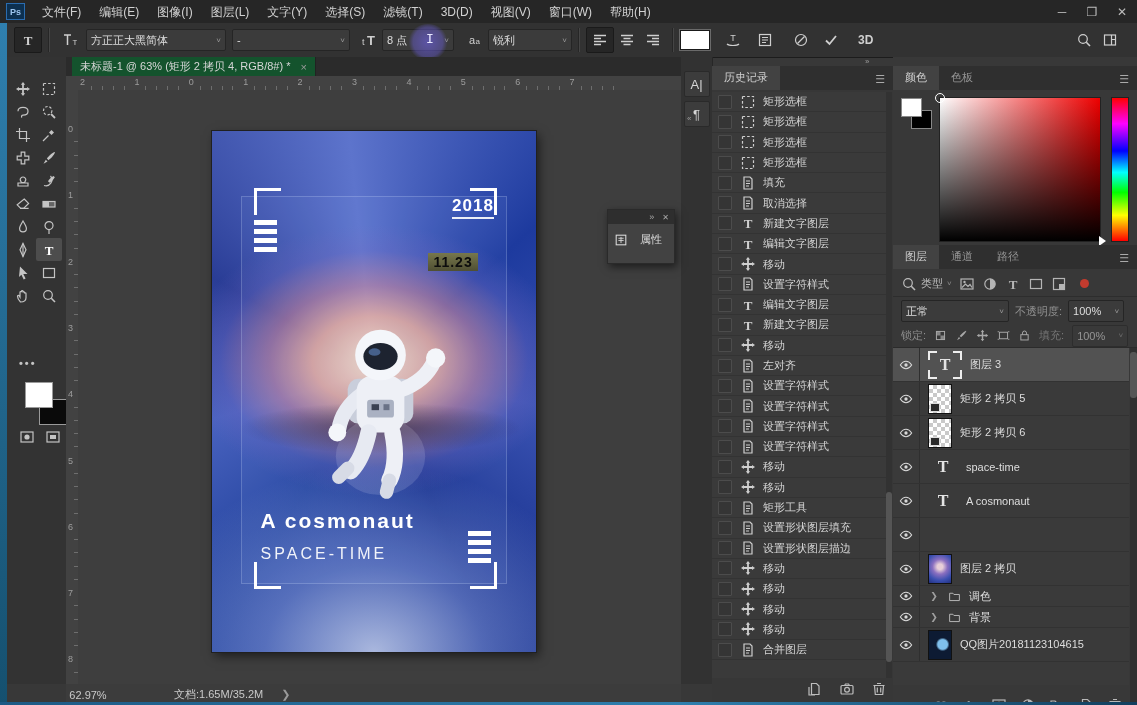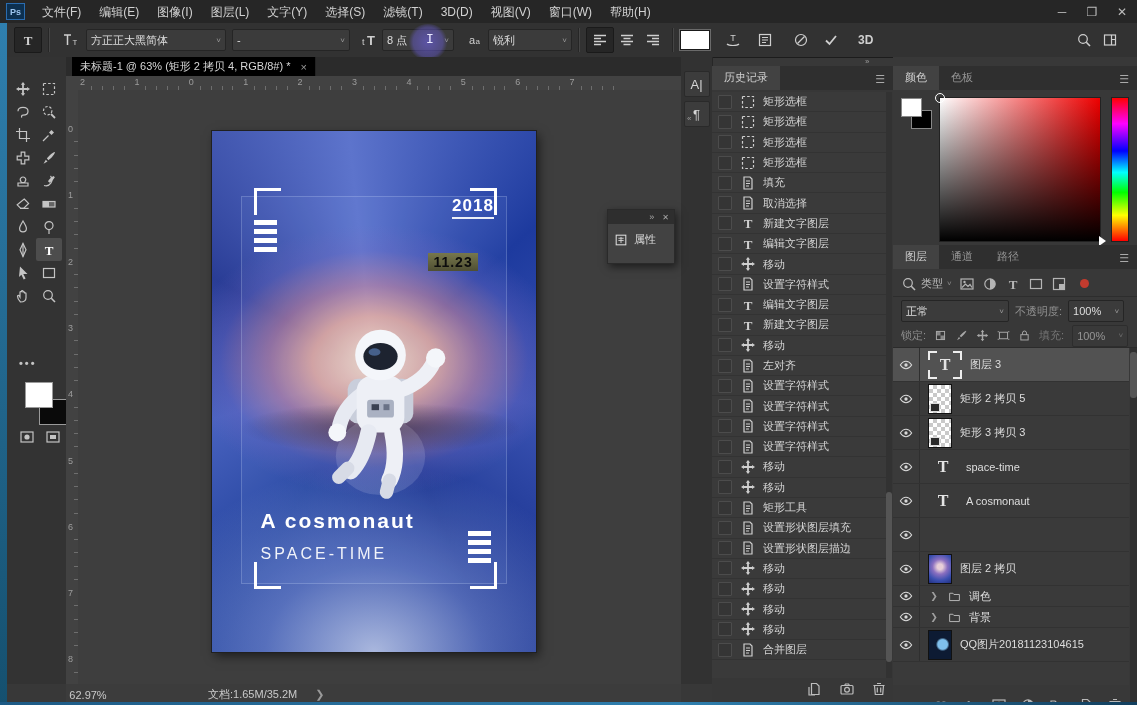--- a/index.html
+++ b/index.html
@@ -43,21 +43,21 @@
   .tool-cell{width:26px;height:23px;display:flex;align-items:center;justify-content:center;color:#c4c4c4;}
   .tool-cell.selected{background:#4d4d4d;border-radius:2px;color:#fff;}
   #tool-ellipsis{left:12px;top:300px;color:#c4c4c4;letter-spacing:2px;font-weight:bold;font-size:11px;}
   #fg-swatch{left:18px;top:325px;width:26px;height:24px;background:#fff;border:1.5px solid #9a9a9a;z-index:2;}
   #bg-swatch{left:32px;top:342px;width:26px;height:24px;background:#0a0a0a;border:1.5px solid #9a9a9a;}
   #quickmask-btn{left:12px;top:372px;color:#c4c4c4;}
   #screenmode-btn{left:38px;top:372px;color:#c4c4c4;}
 
   
   #doc-tabbar{left:66px;top:57px;width:615px;height:19px;background:#2b2b2b;}
-  #doc-tab{position:absolute;left:6px;top:0;height:19px;background:#000000;display:flex;align-items:center;
+  #doc-tab{position:absolute;left:6px;top:0;height:19px;background:#14532d;display:flex;align-items:center;
            padding:0 8px;font-size:11px;color:#d6d6d6;border-right:1px solid #222;}
   #doc-tab .close{margin-left:10px;color:#9a9a9a;font-size:11px;}
   #ruler-corner{left:66px;top:76px;width:12px;height:14px;background:#424242;border-right:1px solid #2c2c2c;border-bottom:1px solid #2c2c2c;}
   #ruler-h{left:78px;top:76px;width:603px;height:14px;background:#424242;border-bottom:1px solid #2c2c2c;overflow:hidden;}
   #ruler-v{left:66px;top:90px;width:12px;height:594px;background:#424242;border-right:1px solid #2c2c2c;overflow:hidden;}
   .rh-num{position:absolute;top:1px;font-size:9px;color:#9d9d9d;}
   .rv-num{position:absolute;left:2px;font-size:9px;color:#9d9d9d;}
   .rh-tick{position:absolute;bottom:0;width:1px;height:4px;background:#6e6e6e;}
   .rv-tick{position:absolute;right:0;height:1px;width:4px;background:#6e6e6e;}
   #canvas-area{left:78px;top:90px;width:603px;height:594px;background:#3e3e3e;}
@@ -88,21 +88,21 @@
                color:#0c0c0c;font-size:14px;font-weight:bold;padding:1px 5px;letter-spacing:1px;}
   #poster-title{position:absolute;left:15%;top:72.5%;color:#fff;font-size:21px;font-weight:bold;letter-spacing:2px;}
   #poster-subtitle{position:absolute;left:15%;top:79.5%;color:rgba(255,255,255,.92);font-size:16px;letter-spacing:3px;}
   #astronaut{position:absolute;left:29%;top:33%;width:46%;height:44%;}
 
   
   #props-float{left:607px;top:209px;width:66px;height:53px;background:#424242;border:1px solid #2a2a2a;
                box-shadow:2px 3px 8px rgba(0,0,0,.55);z-index:5;}
   #props-head{height:14px;background:#2e2e2e;display:flex;align-items:center;justify-content:flex-end;
               gap:8px;padding:0 5px;color:#aaa;font-size:9px;}
-  #props-body{display:flex;align-items:center;gap:6px;padding:8px 6px;color:#ddd;font-size:11px;}
+  #props-body{display:flex;align-items:center;gap:12px;padding:8px 6px;color:#ddd;font-size:11px;}
 
   
   .dock-chevrons{position:absolute;top:57px;height:9px;font-size:8px;color:#9a9a9a;letter-spacing:-1px;}
   #dock-a{left:681px;top:57px;width:31px;height:627px;background:#323232;border-right:1px solid #272727;}
   .dock-btn{width:24px;height:24px;margin:4px auto;background:#3c3c3c;border:1px solid #2a2a2a;border-radius:2px;
             display:flex;align-items:center;justify-content:center;color:#d5d5d5;font-size:13px;}
 
   
   #history-panel{left:712px;top:66px;width:181px;height:639px;background:#373737;border-right:1px solid #222;}
   .panel-tabs{height:24px;background:#2f2f2f;display:flex;align-items:flex-end;}
@@ -168,21 +168,21 @@
   .folder-caret{color:#9f9f9f;font-size:9px;width:12px;text-align:center;flex:none;}
   .link-8{color:#cfcfcf;margin:0 2px;flex:none;}
   #layers-scroll{position:absolute;left:237px;top:103px;width:7px;height:360px;background:#303030;}
   #layers-thumbbar{position:absolute;left:0;top:4px;width:7px;height:46px;background:#565656;border-radius:3px;}
   #layers-actions{position:absolute;left:0px;top:448px;width:244px;height:24px;display:flex;align-items:center;
                   justify-content:flex-end;gap:13px;padding-right:14px;box-sizing:border-box;color:#b8b8b8;}
 
   
   #statusbar{left:66px;top:684px;width:615px;height:21px;background:#3c3c3c;display:flex;align-items:center;font-size:11px;color:#c9c9c9;}
   #status-zoom{margin-left:-8px;width:60px;text-align:center;padding-left:0;}
-  #status-doc{margin-left:90px;}
+  #status-doc{margin-left:56px;}
   #status-arrow{margin-left:18px;color:#9a9a9a;}
 </style>
 </head>
 <body>
 
 <div id="stage">
 
   <div id="titlebar" class="abs">
     <div id="ps-logo">Ps</div>
     <div id="menubar" style="display:flex;">
@@ -1078,21 +1078,21 @@
             <span class="eye-col">
               <svg width="14" height="14" viewBox="0 0 16 16" fill="none" stroke="currentColor" stroke-width="1.2">
                 <path d="M1.5 8C3.6 4.9 5.8 3.8 8 3.8S12.4 4.9 14.5 8C12.4 11.1 10.2 12.2 8 12.2S3.6 11.1 1.5 8z"></path>
                 <circle cx="8" cy="8" r="1.9" fill="currentColor" stroke="none"></circle>
               </svg>
             </span>
             <span class="layer-body">
               <span class="thumb checker">
                 <span class="shape-badge"></span>
               </span>
-              <span class="layer-name">矩形 3 拷贝 3</span>
+              <span class="layer-name">矩形 2 拷贝 6</span>
             </span>
           </div>
           <div class="layer-row" style="height: 33px;">
             <span class="eye-col">
               <svg width="14" height="14" viewBox="0 0 16 16" fill="none" stroke="currentColor" stroke-width="1.2">
                 <path d="M1.5 8C3.6 4.9 5.8 3.8 8 3.8S12.4 4.9 14.5 8C12.4 11.1 10.2 12.2 8 12.2S3.6 11.1 1.5 8z"></path>
                 <circle cx="8" cy="8" r="1.9" fill="currentColor" stroke="none"></circle>
               </svg>
             </span>
             <span class="layer-body">

